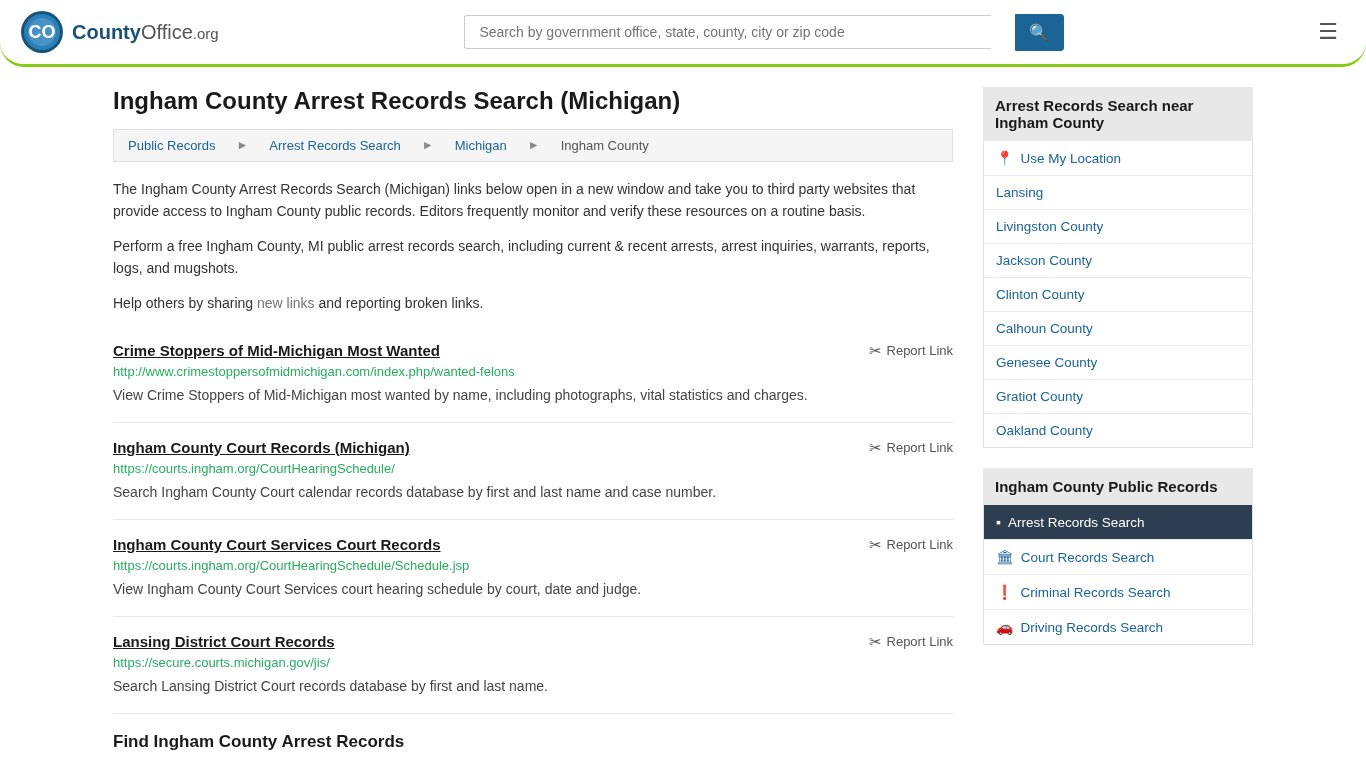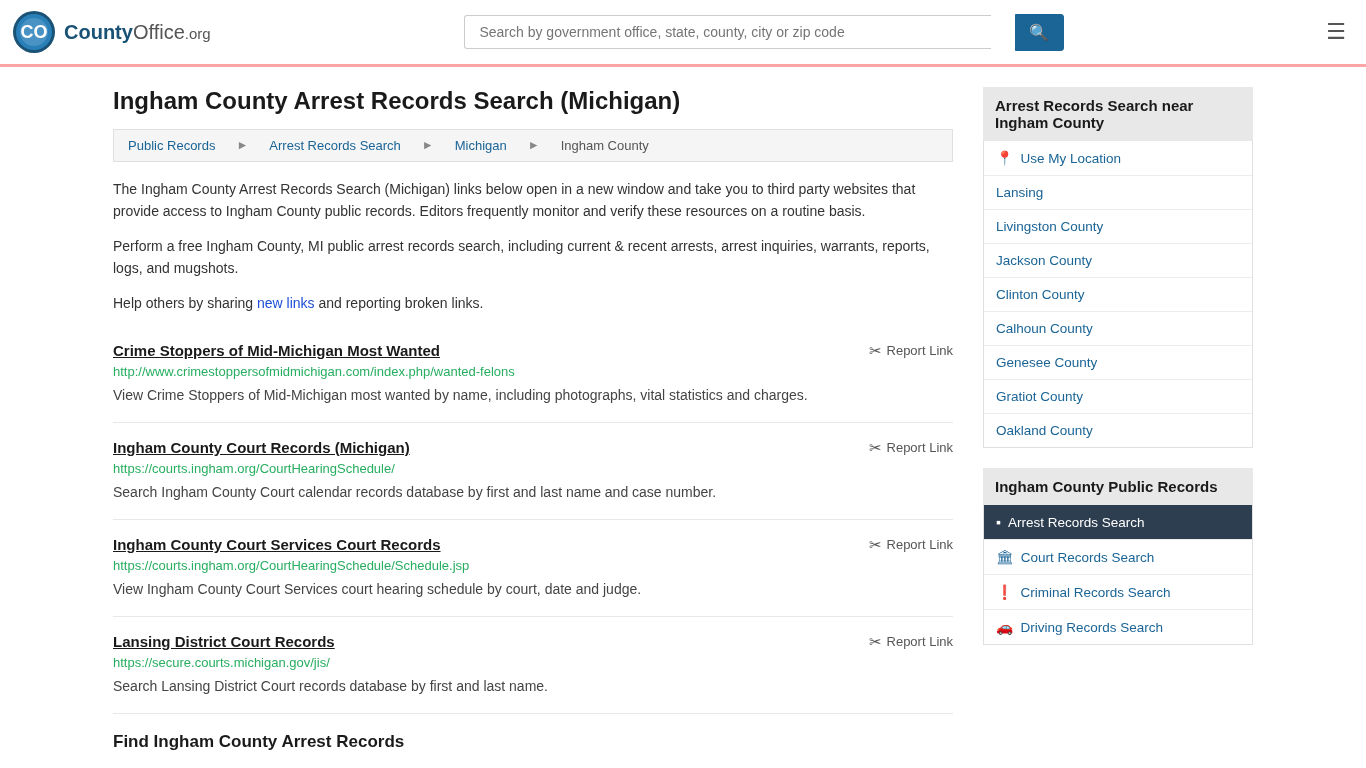--- a/index.html
+++ b/index.html
@@ -1,25 +1,26 @@
 <!DOCTYPE html>
 <html><head>
   <meta charset="utf-8">
   <style>
     * { box-sizing: border-box; margin: 0; padding: 0; }
     body { font-family: Arial, sans-serif; font-size: 14px; color: #333; background: #fff; }
 
     
     #header {
       background: #fff;
-      border-bottom: 3px solid #fca5a5;
-      padding: 10px 12px;
+      border-bottom: 3px solid #84cc16;
+      padding: 10px 20px;
       display: flex;
       align-items: center;
       justify-content: space-between;
+      border-radius: 24px;
     }
     #logo-area {
       display: flex;
       align-items: center;
       gap: 8px;
     }
     #logo-icon {
       width: 44px;
       height: 44px;
     }
@@ -104,21 +105,21 @@
     .breadcrumb-sep { color: #888; font-size: 12px; }
 
     
     .desc-para {
       margin-bottom: 12px;
       line-height: 1.6;
       font-size: 14px;
       color: #333;
     }
     .desc-para a {
-      color: #1d4ed8;
+      color: #737373;
       text-decoration: none;
     }
 
     
     .link-card {
       border-bottom: 1px solid #e8e8e8;
       padding: 16px 0;
     }
     .link-card-header {
       display: flex;

